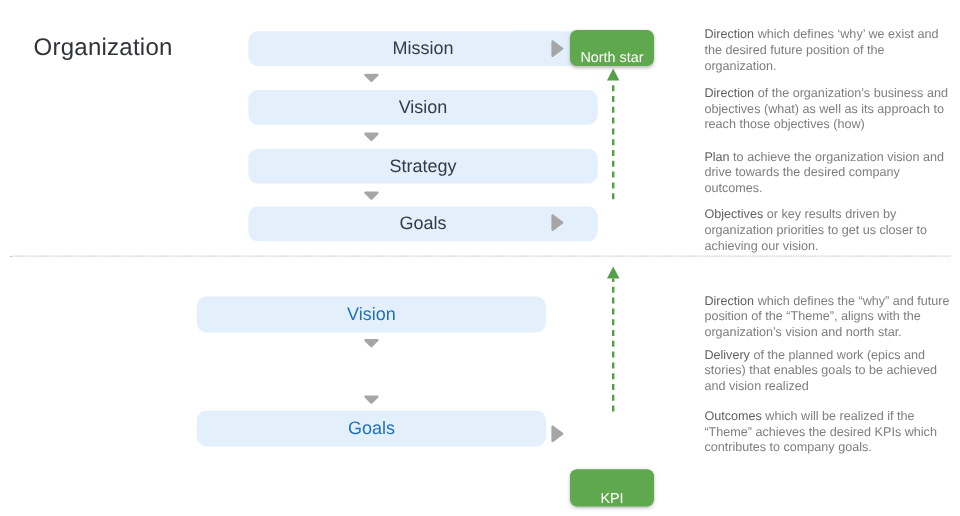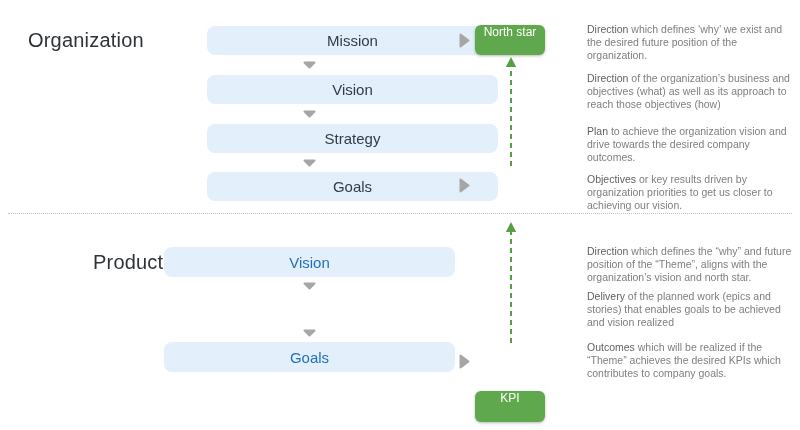--- a/index.html
+++ b/index.html
@@ -38,21 +38,21 @@
   .pointer { position: absolute; left: 459px; }
   .badge {
     position: absolute;
     left: 475px;
     width: 70px;
     height: 30px;
     background: #5fa84e;
     border-radius: 6px;
     box-shadow: 0 1px 3px rgba(0,0,0,0.28);
     display: flex;
-    align-items: flex-start;
+    align-items: flex-end;
     justify-content: center;
     color: #ffffff;
     font-size: 12px;
   }
   .dashed-arrow { position: absolute; left: 504px; }
   .divider {
     position: absolute;
     left: 8px;
     top: 213px;
     width: 784px;
@@ -67,21 +67,20 @@
     color: #7e7e7e;
   }
   .desc b { color: #616161; font-weight: normal; }
 </style>
 </head>
 <body>
 
 <div class="canvas">
 
   <div class="section-heading" style="left:28px; top:30px;">Organization</div>
-  <div class="section-heading" style="left:93px; top:252px;">Product</div>
 
   <div class="flow-box org-box" style="top:26px;">
     <span>Mission</span>
   </div>
   <div class="flow-box org-box" style="top:75px;">
     <span>Vision</span>
   </div>
   <div class="flow-box org-box" style="top:124px;">
     <span>Strategy</span>
   </div>

